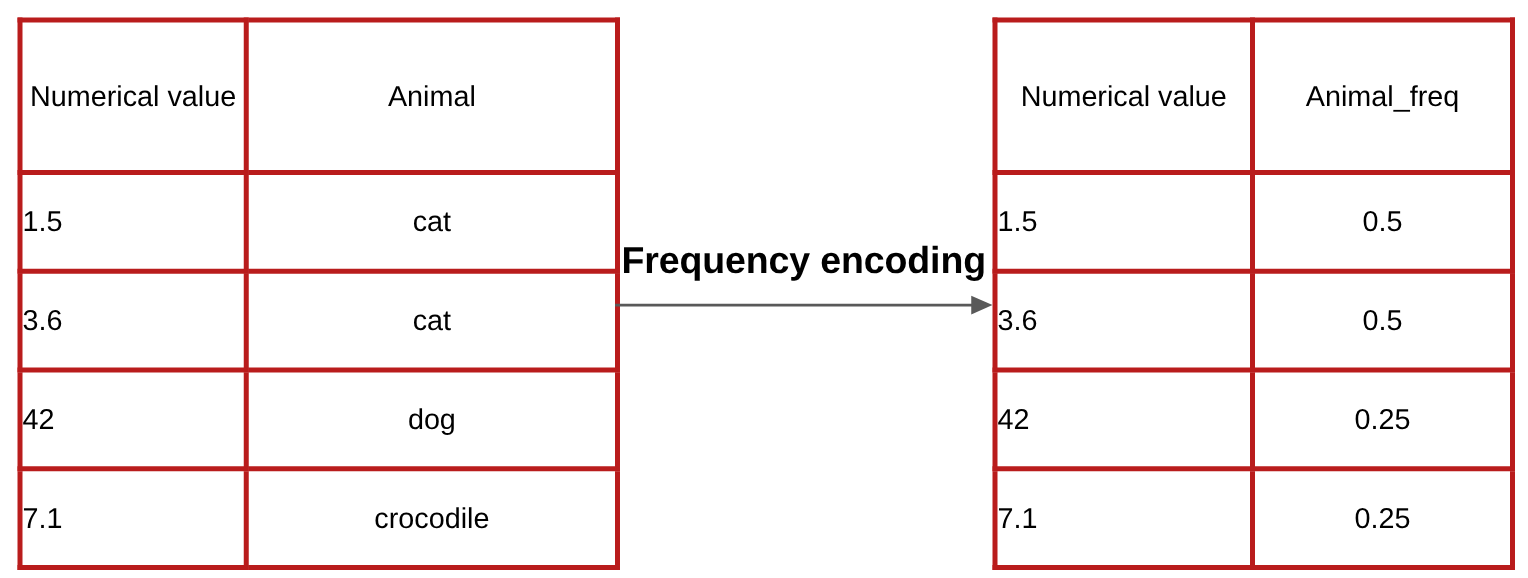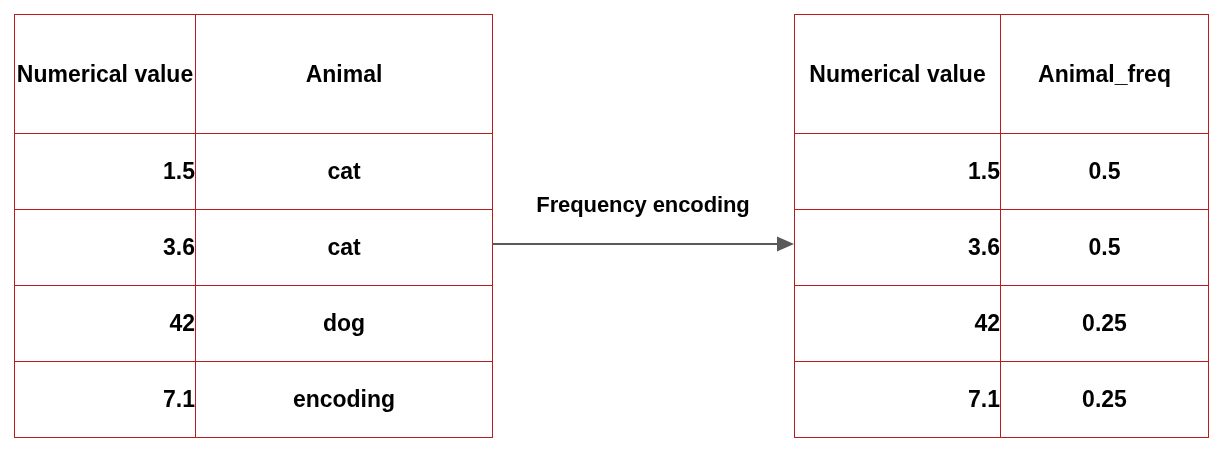--- a/index.html
+++ b/index.html
@@ -23,22 +23,22 @@
 
   
   .data-table {
     position: absolute;
     border-collapse: collapse;
     table-layout: fixed;
     background: #ffffff;
   }
   .data-table td,
   .data-table th {
-    border: 1px solid #b91c1c;
-    font-weight: bold;
+    border: 4px solid #b91c1c;
+    font-weight: normal;
     font-size: 23px;
     line-height: 1.24;
     color: #000000;
     padding: 0;
     background: #ffffff;
   }
 
   
   #table-source {
     left: 14px;
@@ -53,40 +53,40 @@
     left: 794px;
     top: 14px;
     width: 414px;
   }
   #table-encoded .col-num  { width: 206px; }
   #table-encoded .col-freq { width: 208px; }
 
   .hdr-row th { height: 118px; vertical-align: middle; }
   .body-row td { height: 75px;  vertical-align: middle; }
 
-  .cell-center { text-align: right; }
+  .cell-center { text-align: left; }
   .cell-left   { text-align: center; padding-left: 16px; }
 
   .hdr-center  { text-align: center; padding: 0 10px; }
 
   
   #transform-group {
     position: absolute;
     left: 492px;
     top: 192px;
     width: 302px;
     height: 70px;
   }
   #transform-label {
     position: absolute;
     left: 0;
     top: 0;
     width: 302px;
     text-align: center;
-    font-size: 22px;
+    font-size: 30px;
     font-weight: bold;
     color: #000000;
     letter-spacing: -0.1px;
     white-space: nowrap;
   }
   #transform-arrow {
     position: absolute;
     left: 0;
     top: 40px;
     width: 302px;
@@ -118,21 +118,21 @@
       <tr class="body-row">
         <td class="cell-center">3.6</td>
         <td class="cell-left">cat</td>
       </tr>
       <tr class="body-row">
         <td class="cell-center">42</td>
         <td class="cell-left">dog</td>
       </tr>
       <tr class="body-row">
         <td class="cell-center">7.1</td>
-        <td class="cell-left">encoding</td>
+        <td class="cell-left">crocodile</td>
       </tr>
     </tbody>
   </table>
 
   <div id="transform-group">
     <div id="transform-label">Frequency encoding</div>
     <svg id="transform-arrow" viewBox="0 0 302 24">
       <line x1="0" y1="12" x2="286" y2="12" stroke="#595959" stroke-width="2.2"></line>
       <polygon points="285,4.5 302,12 285,19.5" fill="#595959"></polygon>
     </svg>

